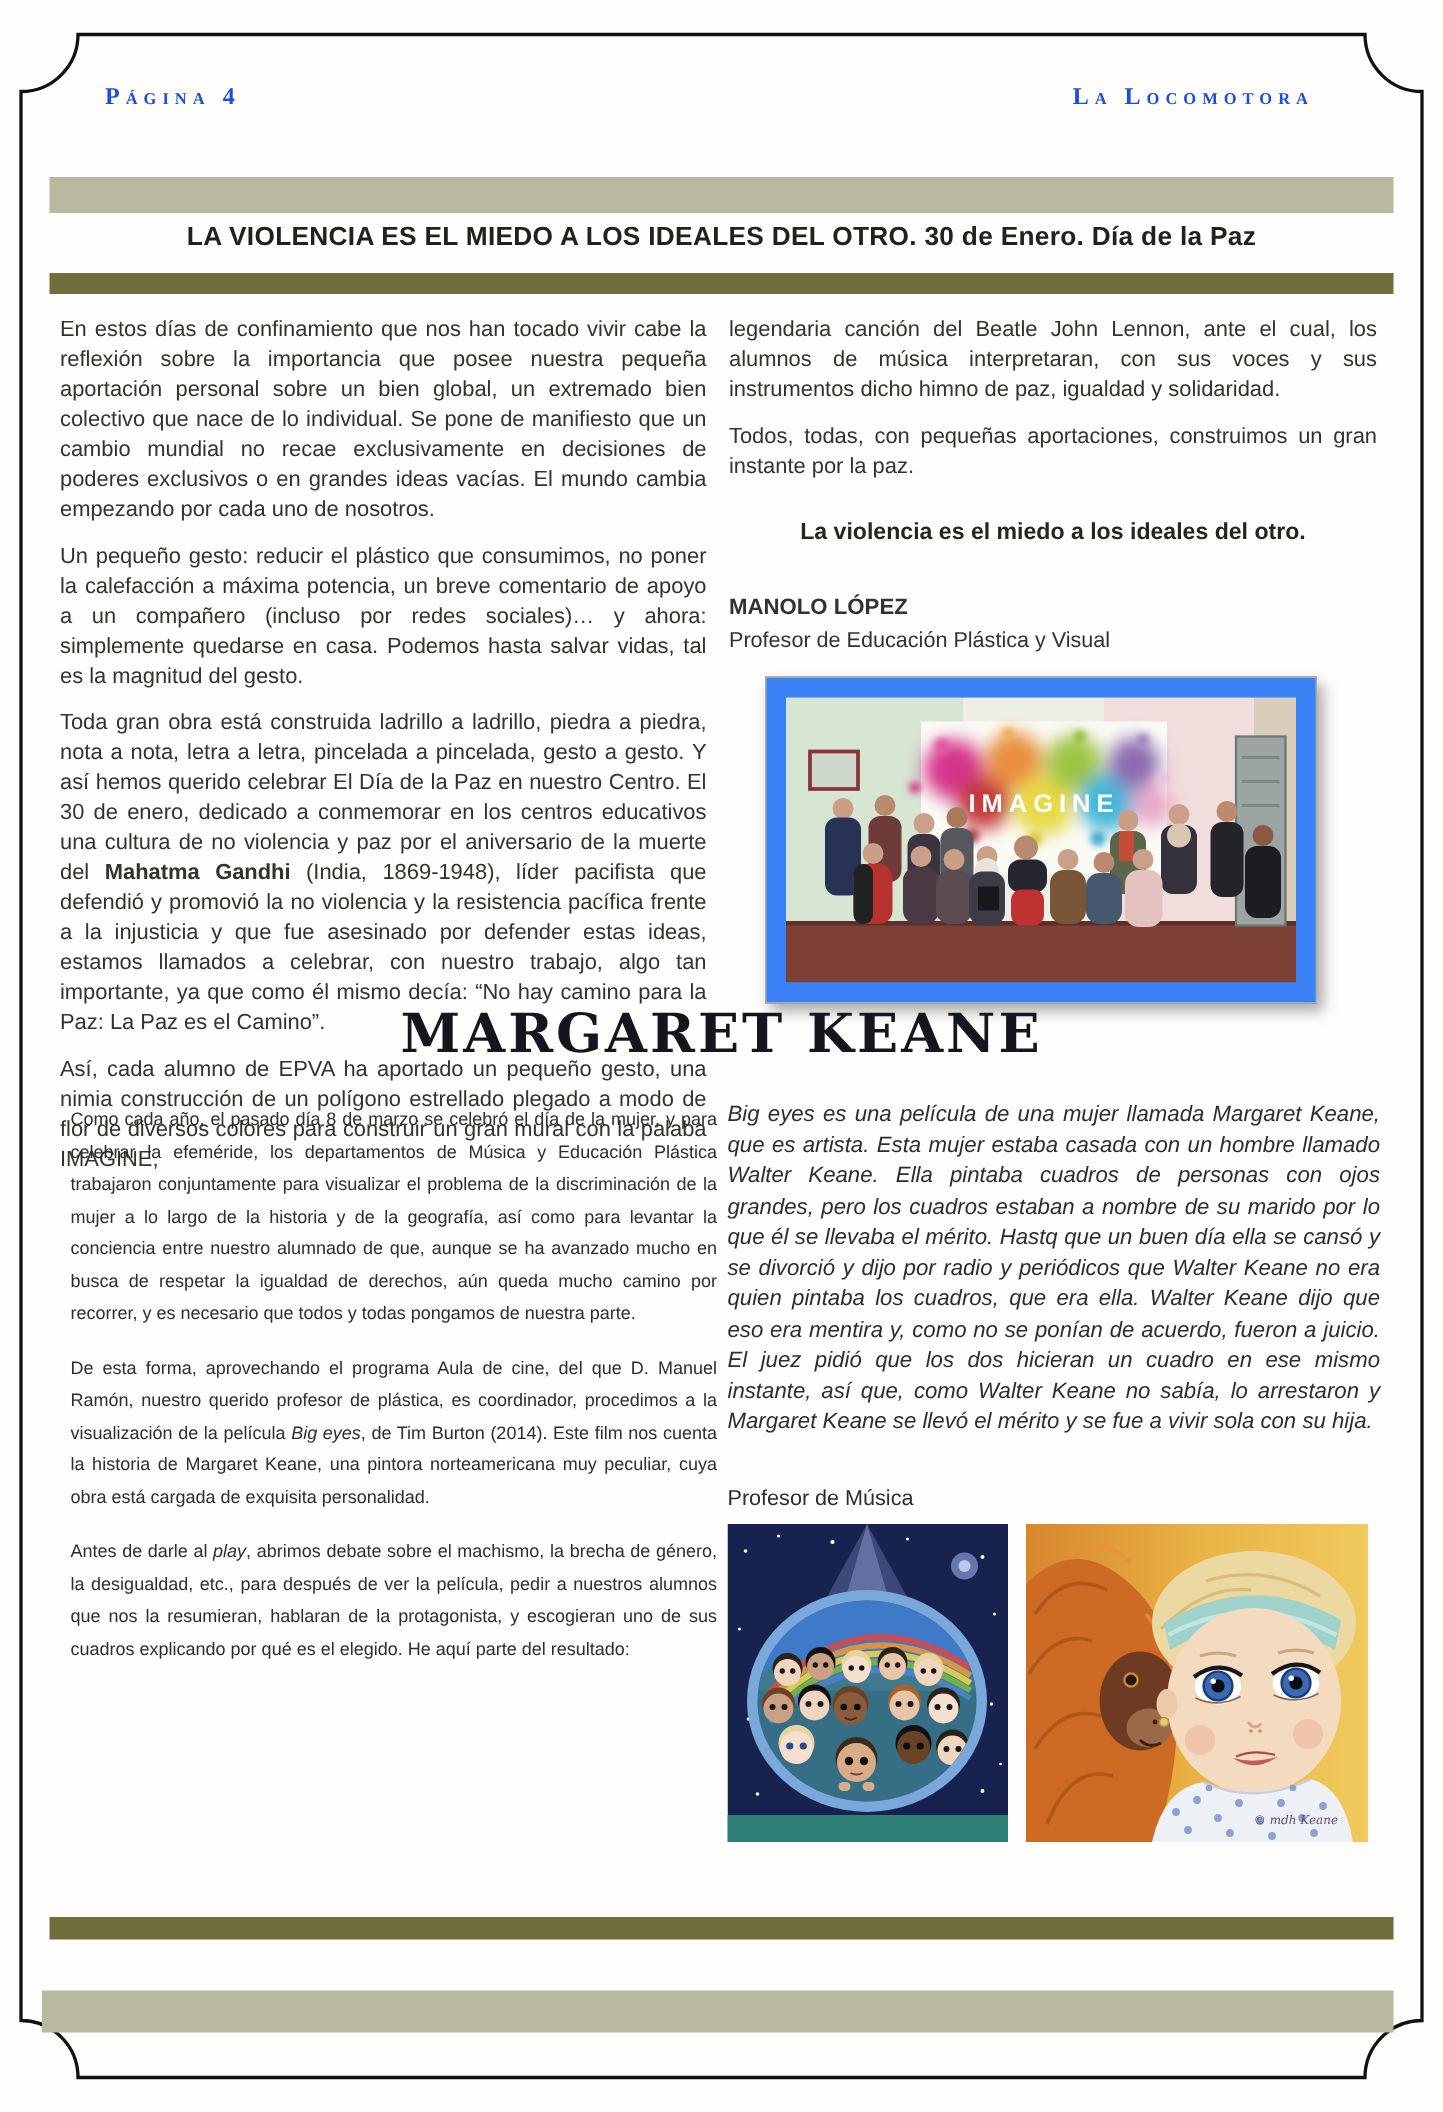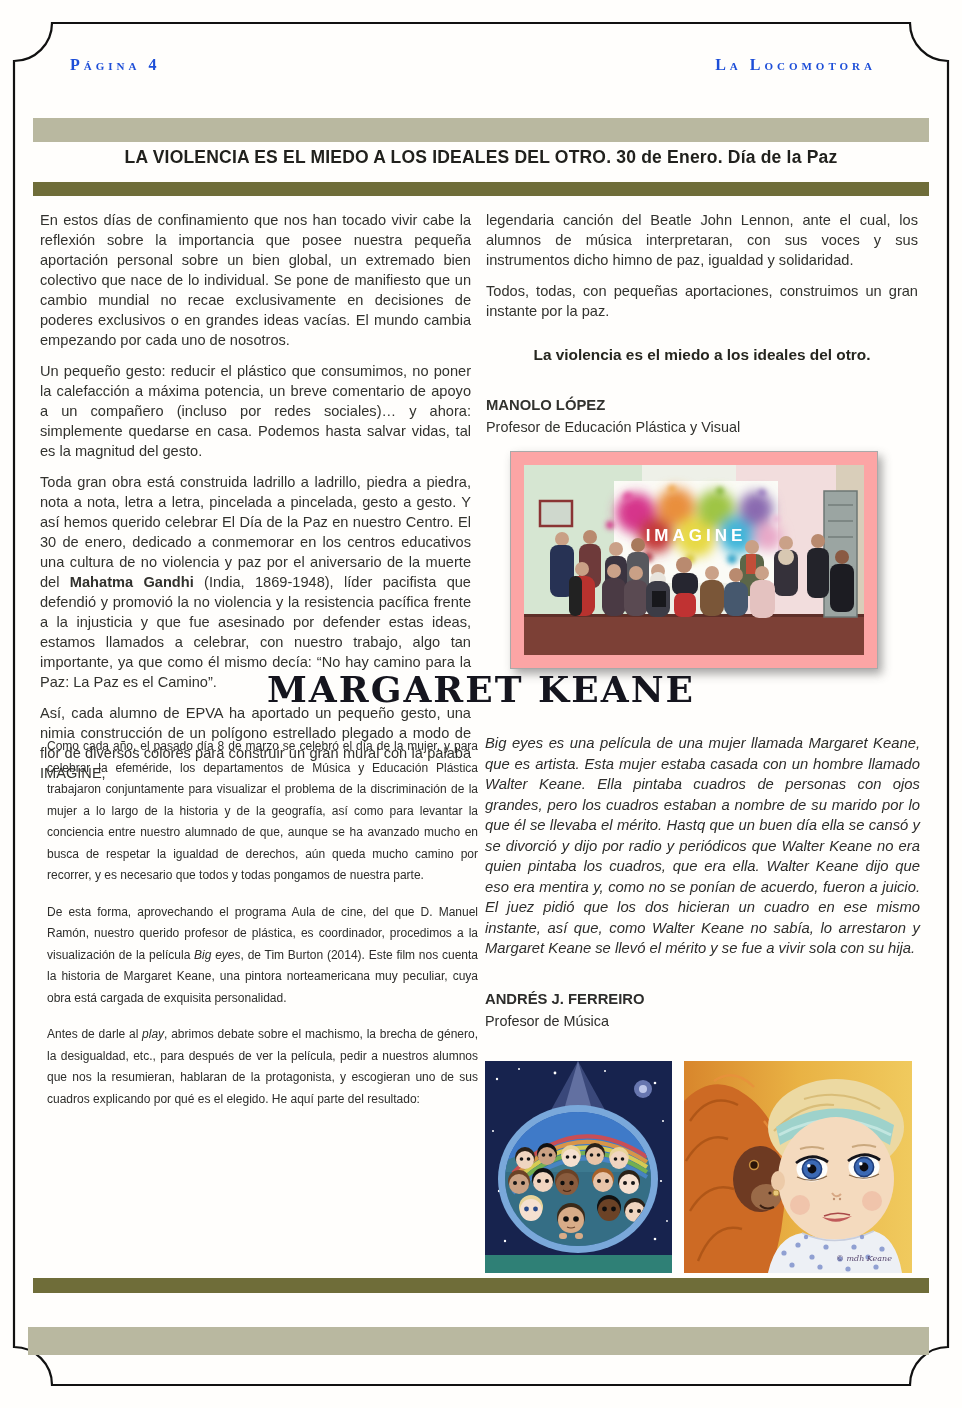--- a/index.html
+++ b/index.html
@@ -23,34 +23,34 @@
 
   .col{position:absolute;text-align:justify;font-size:14.6px;line-height:20px;}
   .a1-left{left:40px;top:210px;width:431px;}
   .a1-right{left:486px;top:210px;width:432px;}
   .col p{margin:0 0 11px 0;}
   .quote{margin-top:24px;text-align:center;font-weight:bold;font-size:15.4px;color:#26261f;}
   .author{margin-top:30px;text-align:left;}
   .author .name{font-weight:bold;font-size:14.8px;margin-bottom:2px;}
   .author .role{font-size:14.4px;}
 
-  .photo-frame{margin:14px 0 0 24px;width:340px;background:#fca5a5;border:1px solid #a9a9a9;
+  .photo-frame{margin:14px 0 0 24px;width:340px;background:#3b82f6;border:1px solid #a9a9a9;
                padding:13px;box-shadow:4px 5px 9px rgba(60,60,60,.45);text-decoration:underline;}
   .photo-frame svg{display:block;}
 
   .a2-title{position:absolute;top:668px;left:0;width:962px;text-align:center;
             font-family:"DejaVu Serif", serif;font-weight:bold;font-size:36px;
             letter-spacing:2px;color:#15151e;}
 
   .a2-left{left:47px;top:736px;width:431px;font-size:12px;line-height:21.5px;color:#2d2d2b;}
   .a2-left p{margin:0 0 15px 0;}
   .a2-right{left:485px;top:733px;width:435px;font-size:14.8px;line-height:20.5px;color:#2d2d2b;}
   .a2-right .intro{text-align:left;margin-bottom:12px;}
   .a2-right .student{font-style:italic;margin-bottom:0;}
-  .paintings{display:flex;gap:12px;margin-top:29px;}
+  .paintings{display:flex;gap:12px;margin-top:7px;}
   .paintings svg{display:block;}
 </style>
 </head>
 <body>
 
 <div class="page">
 
   <svg class="frame-svg" viewBox="0 0 962 1408">
     <path d="M 52 23 H 910 A 38 38 0 0 0 948 61 V 1347 A 38 38 0 0 0 910 1385 H 52 A 38 38 0 0 0 14 1347 V 61 A 38 38 0 0 0 52 23 Z" fill="none" stroke="#111111" stroke-width="2.2"></path>
   </svg>
@@ -182,21 +182,20 @@
 
   <div class="col a2-left">
     <p>Como cada año, el pasado día 8 de marzo se celebró el día de la mujer, y para celebrar la efeméride, los departamentos de Música y Educación Plástica trabajaron conjuntamente para visualizar el problema de la discriminación de la mujer a lo largo de la historia y de la geografía, así como para levantar la conciencia entre nuestro alumnado de que, aunque se ha avanzado mucho en busca de respetar la igualdad de derechos, aún queda mucho camino por recorrer, y es necesario que todos y todas pongamos de nuestra parte.</p>
     <p><span>De esta forma, aprovechando el programa Aula de cine, del que D. Manuel Ramón, nuestro querido profesor de plástica, es coordinador, procedimos a la visualización de la película </span><i>Big eyes</i><span>, de Tim Burton (2014). Este film nos cuenta la historia de Margaret Keane, una pintora norteamericana muy peculiar, cuya obra está cargada de exquisita personalidad.</span></p>
     <p><span>Antes de darle al </span><i>play</i><span>, abrimos debate sobre el machismo, la brecha de género, la desigualdad, etc., para después de ver la película, pedir a nuestros alumnos que nos la resumieran, hablaran de la protagonista, y escogieran uno de sus cuadros explicando por qué es el elegido. He aquí parte del resultado:</span></p>
   </div>
 
   <div class="col a2-right">
     <p class="student">Big eyes es una película de una mujer llamada Margaret Keane, que es artista. Esta mujer estaba casada con un hombre llamado Walter Keane. Ella pintaba cuadros de personas con ojos grandes, pero los cuadros estaban a nombre de su marido por lo que él se llevaba el mérito. Hastq que un buen día ella se cansó y se divorció y dijo por radio y periódicos que Walter Keane no era quien pintaba los cuadros, que era ella. Walter Keane dijo que eso era mentira y, como no se ponían de acuerdo, fueron a juicio. El juez pidió que los dos hicieran un cuadro en ese mismo instante, así que, como Walter Keane no sabía, lo arrestaron y Margaret Keane se llevó el mérito y se fue a vivir sola con su hija.</p>
     <div class="author">
-      <div class="name">ANDRÉS J. FERREIRO</div>
       <div class="role">Profesor de Música</div>
     </div>
 
     <div class="paintings">
 
       <svg width="187" height="212" viewBox="0 0 187 212">
         <rect x="0" y="0" width="187" height="212" fill="#17234e"></rect>
         <g fill="#ffffff">
           <circle cx="12" cy="18" r="1.2"></circle>
             <circle cx="34" cy="8" r="1"></circle>

